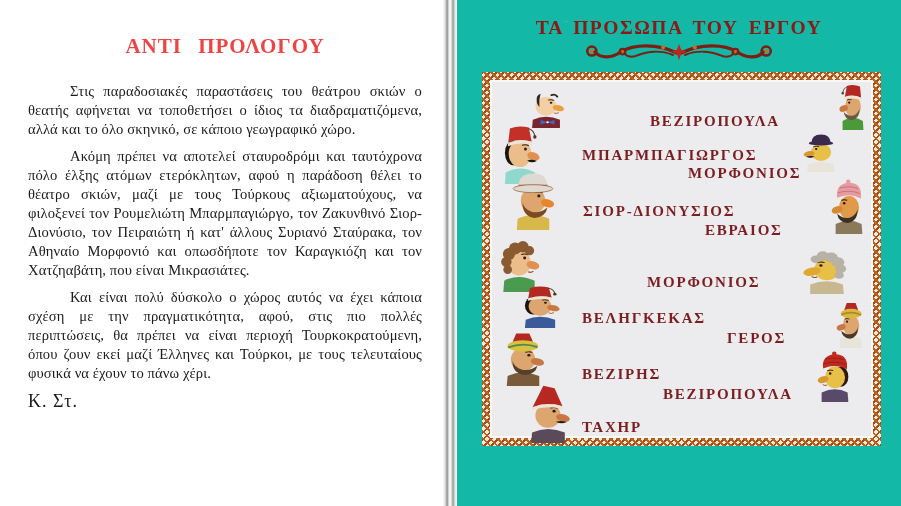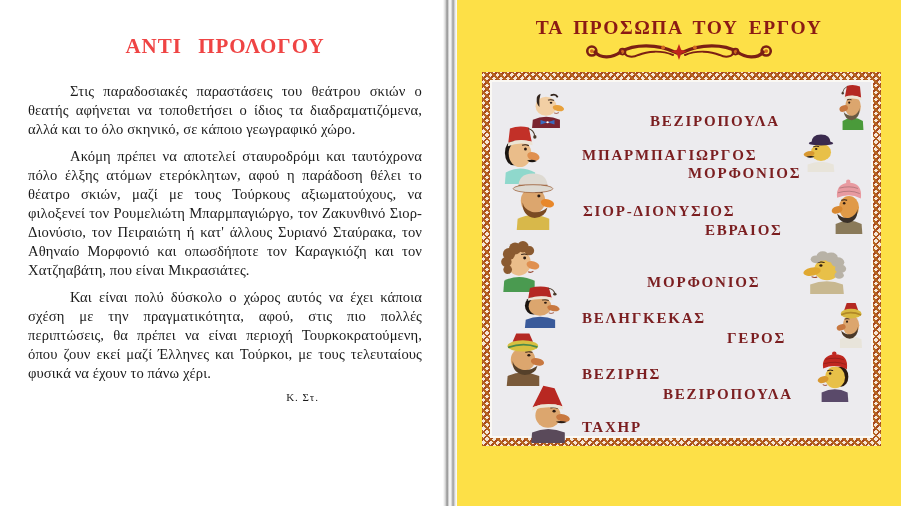--- a/index.html
+++ b/index.html
@@ -6,29 +6,29 @@
   body{width:901px;height:506px;overflow:hidden;font-family:"Liberation Serif","DejaVu Serif",serif;}
   .spread{position:relative;width:901px;height:506px;background:#fff;}
 
   
   .left-page{position:absolute;left:0;top:0;width:443px;height:506px;background:#fff;color:#1b1b1b;}
   .lp-content{margin:0 21px 0 28px;}
   .lp-title{margin:34px 0 23px 0;text-align:center;font-size:21px;font-weight:bold;
             letter-spacing:1px;word-spacing:10px;color:#ef4444;}
   .lp-content p{margin:0 0 8px 0;font-size:14.6px;line-height:19px;text-align:justify;
                 text-indent:42px;letter-spacing:.1px;}
-  .signature{margin-top:7px;text-align:right;padding-right:103px;font-size:11px;letter-spacing:1px;}
+  .signature{margin-top:7px;text-align:left;padding-right:103px;font-size:18px;letter-spacing:1px;}
 
   
   .spine{position:absolute;left:443px;top:0;width:14px;height:506px;
          background:linear-gradient(90deg,#ffffff 0%,#dadada 16%,#8f8f8f 30%,#f3f3f3 44%,
                     #f3f3f3 56%,#9a9a9a 72%,#e5e5e5 86%,#ffffff 100%);}
 
   
-  .right-page{position:absolute;left:457px;top:0;width:444px;height:506px;background:#fde047;}
+  .right-page{position:absolute;left:457px;top:0;width:444px;height:506px;background:#14b8a6;}
   .rp-title{margin:17px 0 2px 0;text-align:center;font-size:19.5px;font-weight:bold;
             color:#8b1a14;letter-spacing:1.5px;word-spacing:4px;}
   .flourish{display:block;margin:0 auto;width:218px;height:24px;}
 
   .char-box{position:absolute;left:25px;top:72px;width:399px;height:374px;box-sizing:border-box;
             padding:8px;
             background:
               repeating-linear-gradient(45deg,#b5651d 0 2px,rgba(246,231,214,0) 2px 5px),
               repeating-linear-gradient(-45deg,#a8481f 0 2px,rgba(246,231,214,0) 2px 5px),
               #f6e7d6;}

